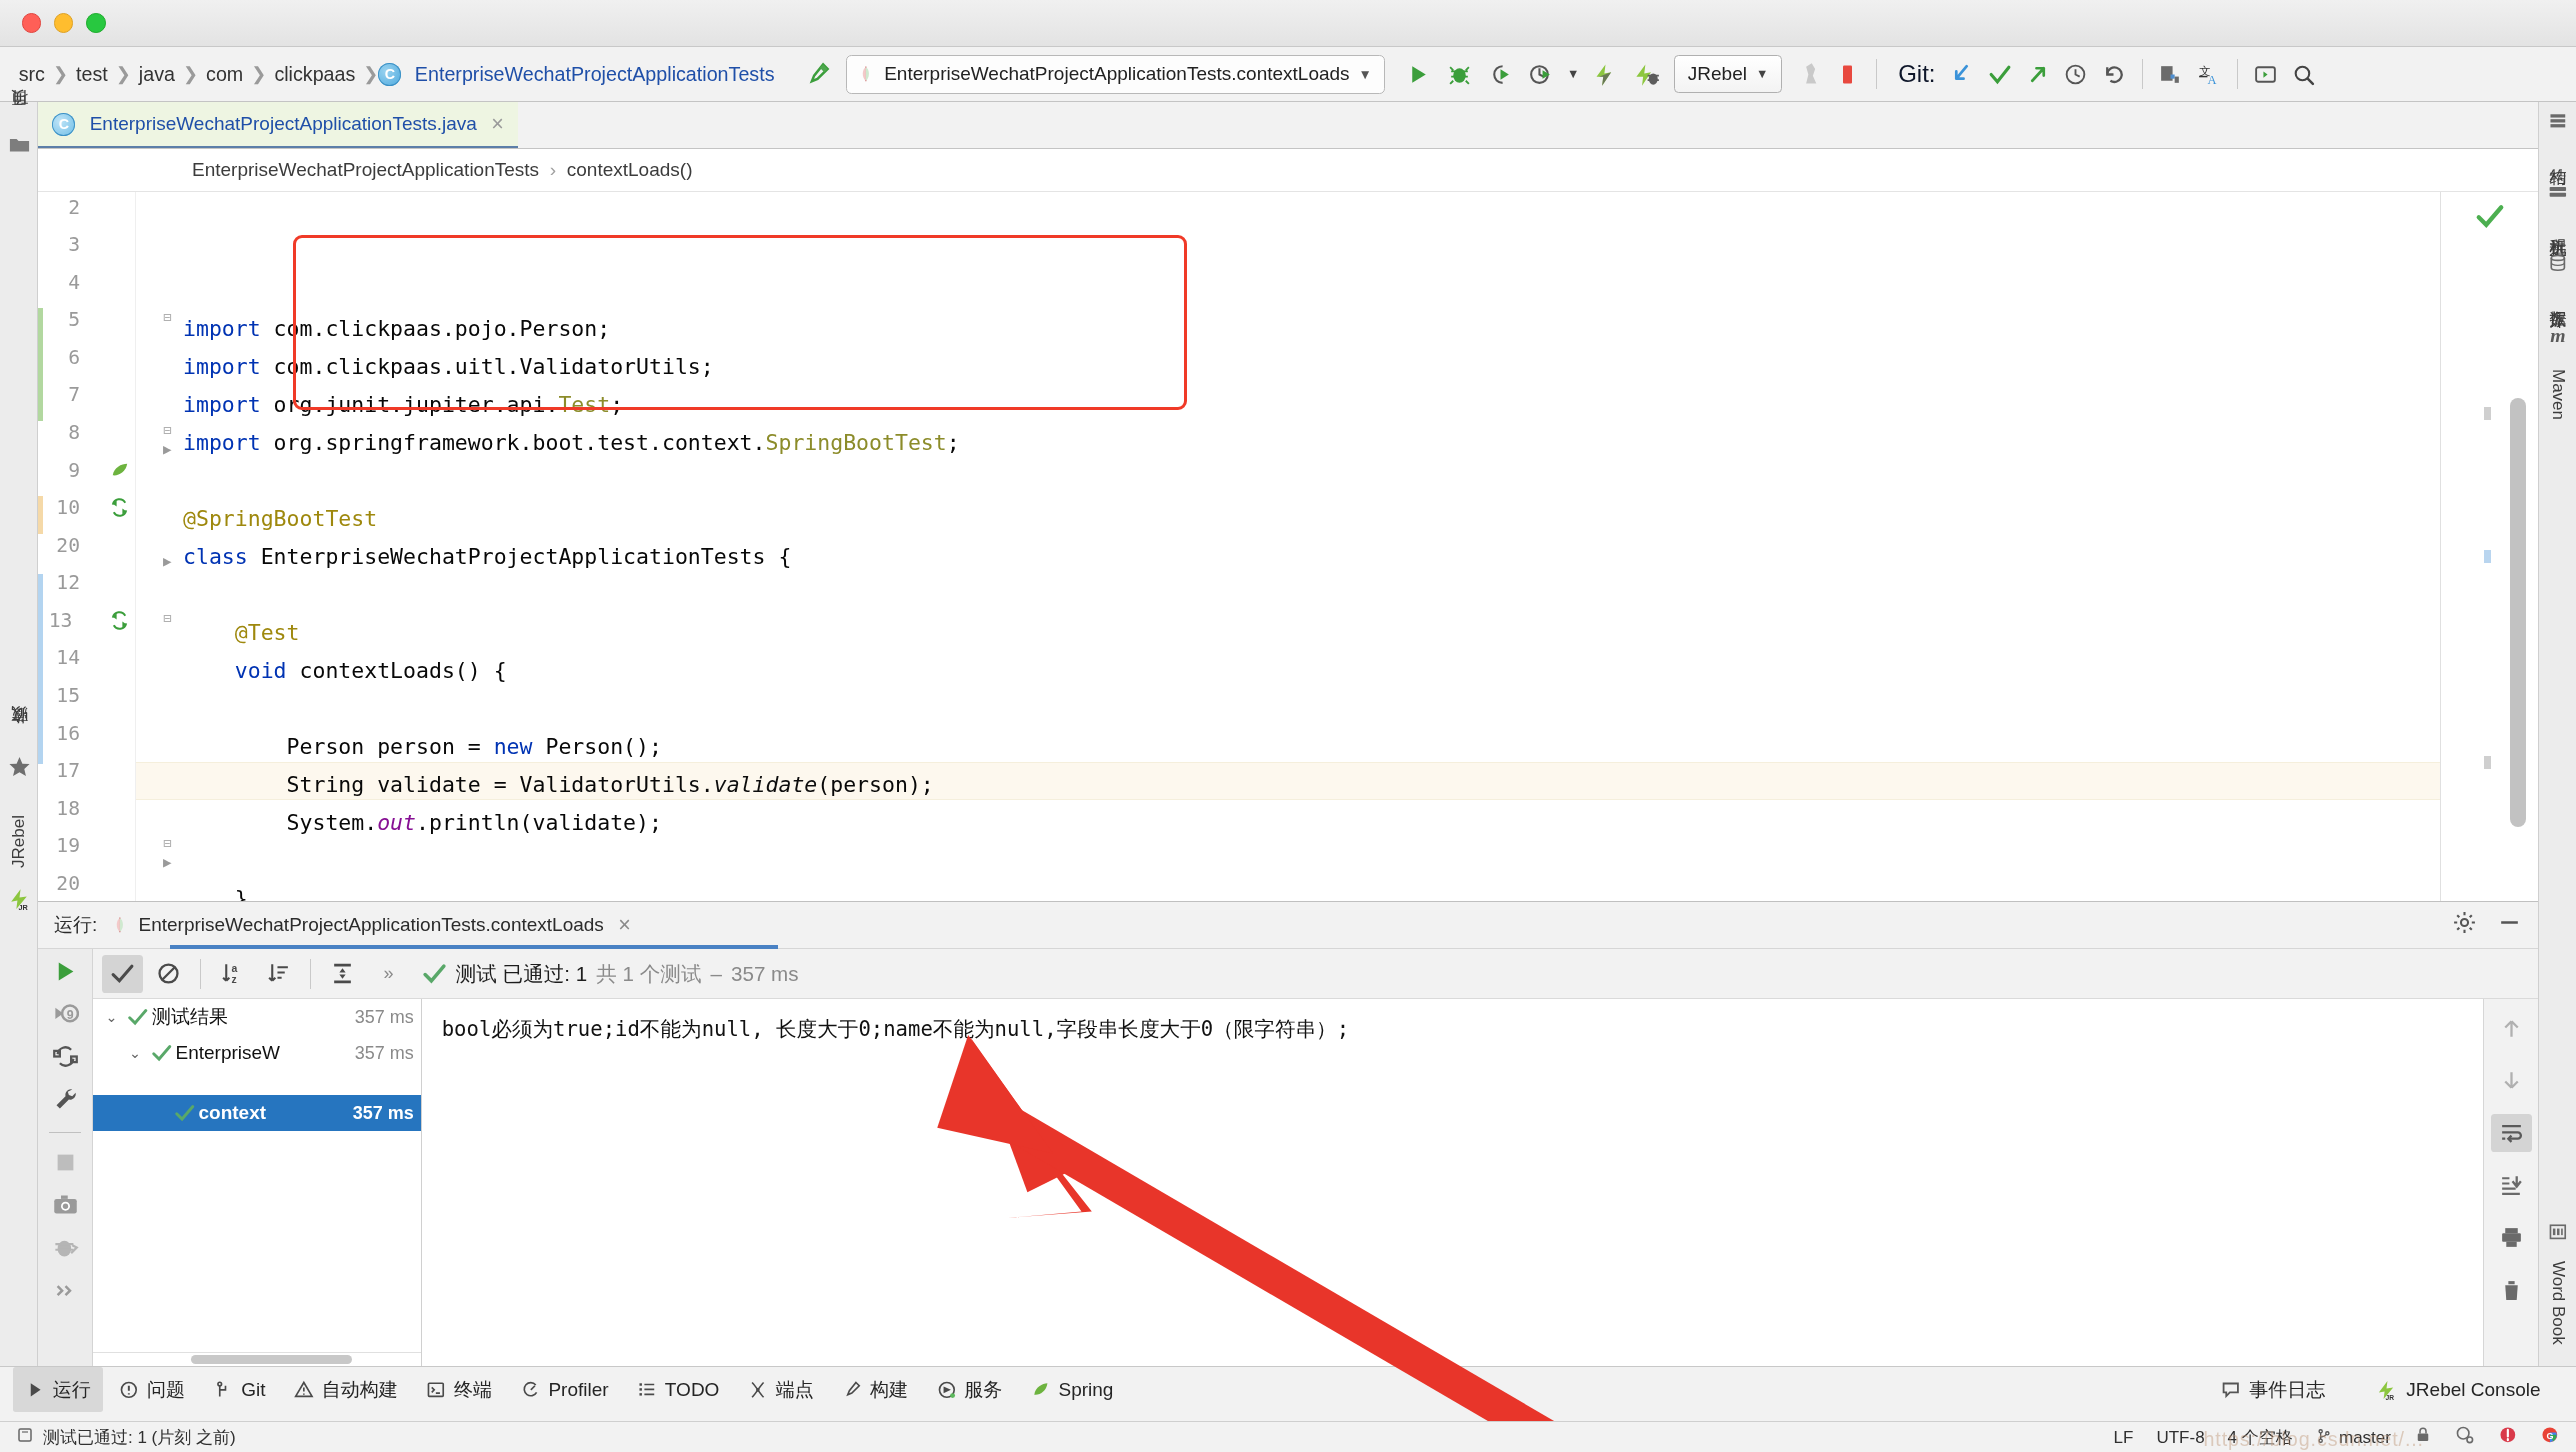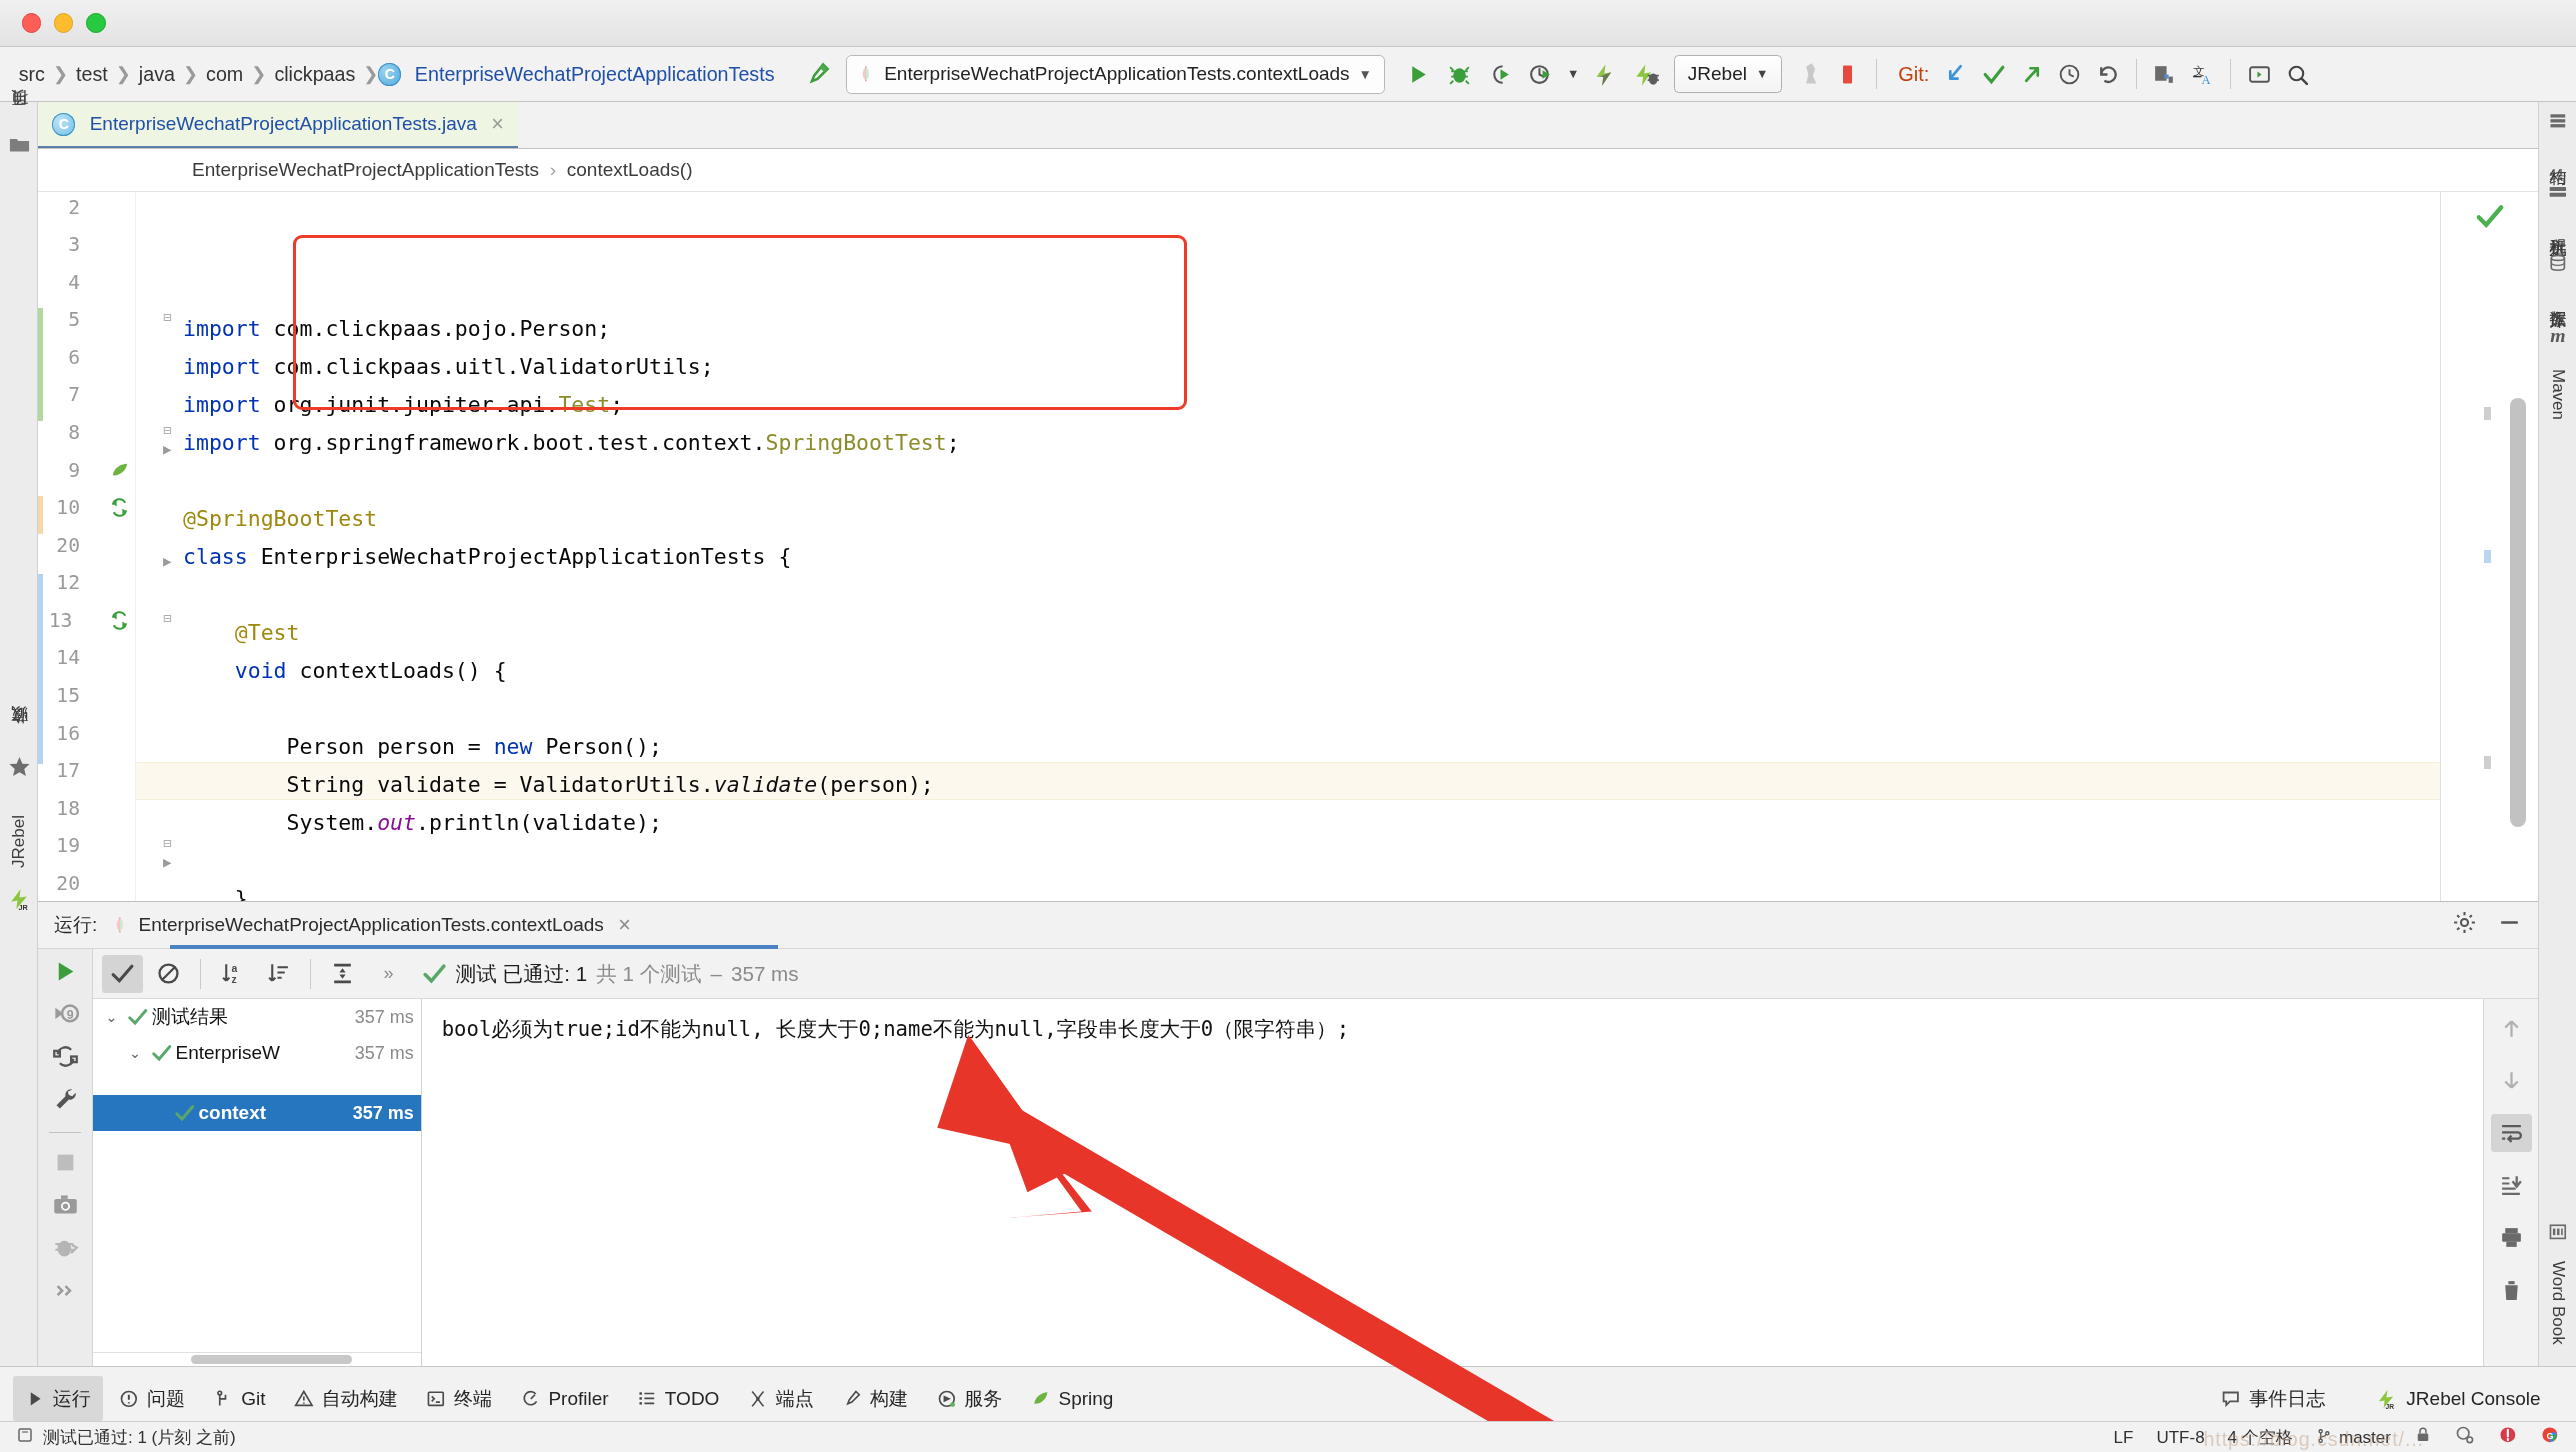--- a/index.html
+++ b/index.html
@@ -34,21 +34,21 @@
 
   .tb { display:flex; align-items:center; gap:2.7px; }
   .tb-btn { width:38px;height:38px;display:flex;align-items:center;
     justify-content:center;border-radius:3.6px;}
   .runcfg { display:flex;align-items:center;gap:9px;height:39px;
     background:#fdfdfd;border:0.9px solid #b8b8b8;border-radius:5.4px;
     padding:0 12.5px 0 9px;font-size:19px;color:#222;margin:0 14.3px 0 9px;}
   .jrebel-btn{height:38px;border:0.9px solid #b0b0b0;border-radius:4.5px;
     background:linear-gradient(#fff,#f3f3f3);display:flex;align-items:center;
     gap:9px;padding:0 12.5px;font-size:19px;color:#222;margin:0 9px;}
-  .gitlabel{font-size:20px;color:#c2410c;margin:0 7.2px 0 12.5px;}
+  .gitlabel{font-size:24px;color:#0f172a;margin:0 7.2px 0 12.5px;}
   .vsep{width:0.9px;height:30px;background:#c9c9c9;margin:0 9px;}
 
   
   .body { display:flex; height:calc(1453px - 47px - 55px - 55px - 32px); }
 
   .leftrail,.rightrail{ width:38px; background:#ececec;
     border-right:0.9px solid #cfcfcf; position:relative; flex:0 0 38px;}
   .rightrail{border-right:none;border-left:0.9px solid #cfcfcf;}
   .vtab{ writing-mode:vertical-rl; font-size:17px; color:#3c3c3c;
     padding:9px 0; display:flex; align-items:center; gap:7.2px;
@@ -127,21 +127,21 @@
   .rp-console{flex:1;background:#fff;position:relative;padding:16px 19.7px;
     font-family:"DejaVu Sans Mono",monospace;font-size:20.6px;color:#111;}
   .rp-rrail{width:55px;background:#f2f2f2;border-left:0.9px solid #d6d6d6;
     display:flex;flex-direction:column;align-items:center;gap:14.3px;padding-top:10.7px;}
   .hscroll{height:14.3px;background:#fff;border-top:0.9px solid #e0e0e0;position:relative;}
   .hscroll i{position:absolute;left:98px;top:2.7px;width:161px;height:9px;
     border-radius:4.5px;background:#c8c8c8;display:block;}
 
   
   .toolwin{height:55px;background:#f2f2f2;border-top:0.9px solid #c8c8c8;
-    display:flex;align-items:flex-end;padding-left:12.5px;gap:3.6px;}
+    display:flex;align-items:flex-start;padding-left:12.5px;gap:3.6px;}
   .twbtn{display:flex;align-items:center;gap:8px;padding:0 12.5px;height:45px;
     font-size:19px;color:#252525;border-radius:2.7px;}
   .twbtn.on{background:#d8d8d8;}
   .tw-right{margin-left:auto;display:flex;align-items:center;gap:25px;
     padding-right:23px;}
 
   .statusbar{height:32px;background:#f2f2f2;border-top:0.9px solid #cfcfcf;
     display:flex;align-items:center;padding:0 16px;font-size:17px;color:#303030;
     gap:9px;position:relative;}
   .sb-right{margin-left:auto;display:flex;align-items:center;gap:23px;}

